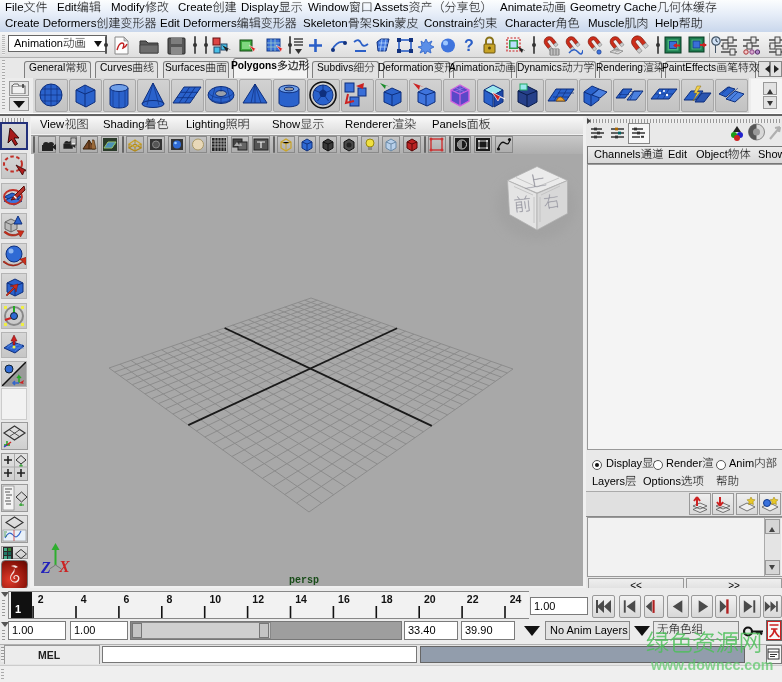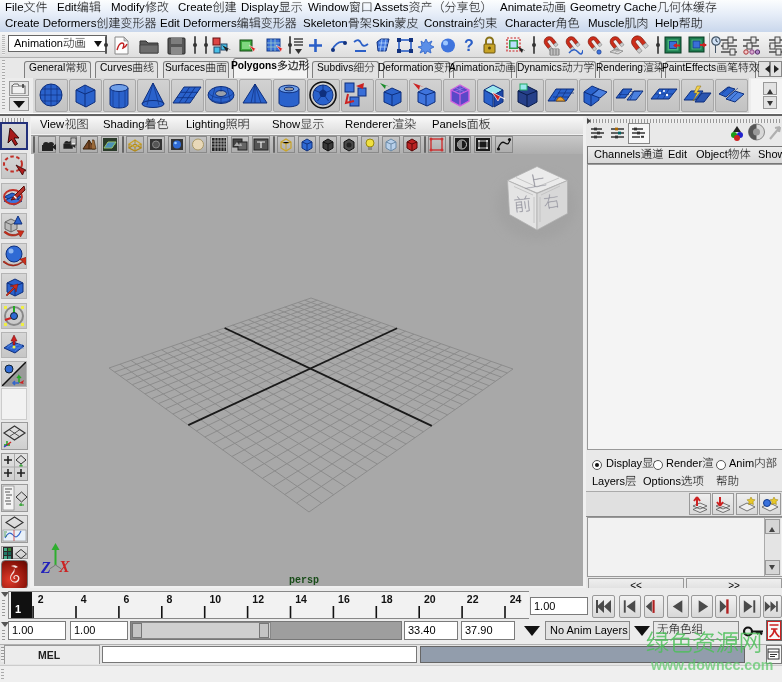--- a/index.html
+++ b/index.html
@@ -1073,21 +1073,21 @@
     </svg>
     <div class="a" style="left:1px;top:622px;width:0;height:0;border:4px solid transparent;border-top:5px solid #555"></div>
     <div class="a" style="left:2px;top:630px;width:3px;height:12px;background:repeating-linear-gradient(#999 0 1px,#eee 1px 3px)"></div>
     <div class="a fld" style="left:8px;top:621px;width:58px;height:19px">1.00</div>
     <div class="a fld" style="left:70px;top:621px;width:58px;height:19px">1.00</div>
     <div class="a" style="left:130px;top:621px;width:272px;height:19px;background:#9e9e9e;border:1px solid #777"></div>
     <div class="a" style="left:131px;top:622px;width:140px;height:17px;background:#cfcfcf;border:1px solid #888"></div>
     <div class="a" style="left:132px;top:623px;width:10px;height:15px;background:#c4c4c4;border:1px solid #777"></div>
     <div class="a" style="left:259px;top:623px;width:10px;height:15px;background:#c4c4c4;border:1px solid #777"></div>
     <div class="a fld" style="left:404px;top:621px;width:54px;height:19px">33.40</div>
-    <div class="a fld" style="left:461px;top:621px;width:54px;height:19px">37.90</div>
+    <div class="a fld" style="left:461px;top:621px;width:54px;height:19px">39.90</div>
     <div class="a" style="left:524px;top:626px;width:0;height:0;border:8px solid transparent;border-top:10px solid #111"></div>
     <div class="a" style="left:545px;top:621px;width:85px;height:19px;background:#e2e2e2;border:1px solid #888;font-size:11px;line-height:17px;padding-left:4px">No Anim Layers</div>
     <div class="a" style="left:634px;top:626px;width:0;height:0;border:8px solid transparent;border-top:10px solid #111"></div>
     <div class="a" style="left:653px;top:621px;width:86px;height:19px;background:#e8e8e8;border:1px solid #888"></div>
     <svg class="a" style="left:657px;top:623px;overflow:visible" width="48" height="18" font-family="Liberation Sans, sans-serif">
       <use href="#g73" transform="translate(0.0,10.0) scale(0.011500,-0.011500)" fill="#000" stroke="#000" stroke-width="12"></use>
       <use href="#g35" transform="translate(11.5,10.0) scale(0.011500,-0.011500)" fill="#000" stroke="#000" stroke-width="12"></use>
       <use href="#g36" transform="translate(23.0,10.0) scale(0.011500,-0.011500)" fill="#000" stroke="#000" stroke-width="12"></use>
       <use href="#g74" transform="translate(34.5,10.0) scale(0.011500,-0.011500)" fill="#000" stroke="#000" stroke-width="12"></use>
     </svg>

